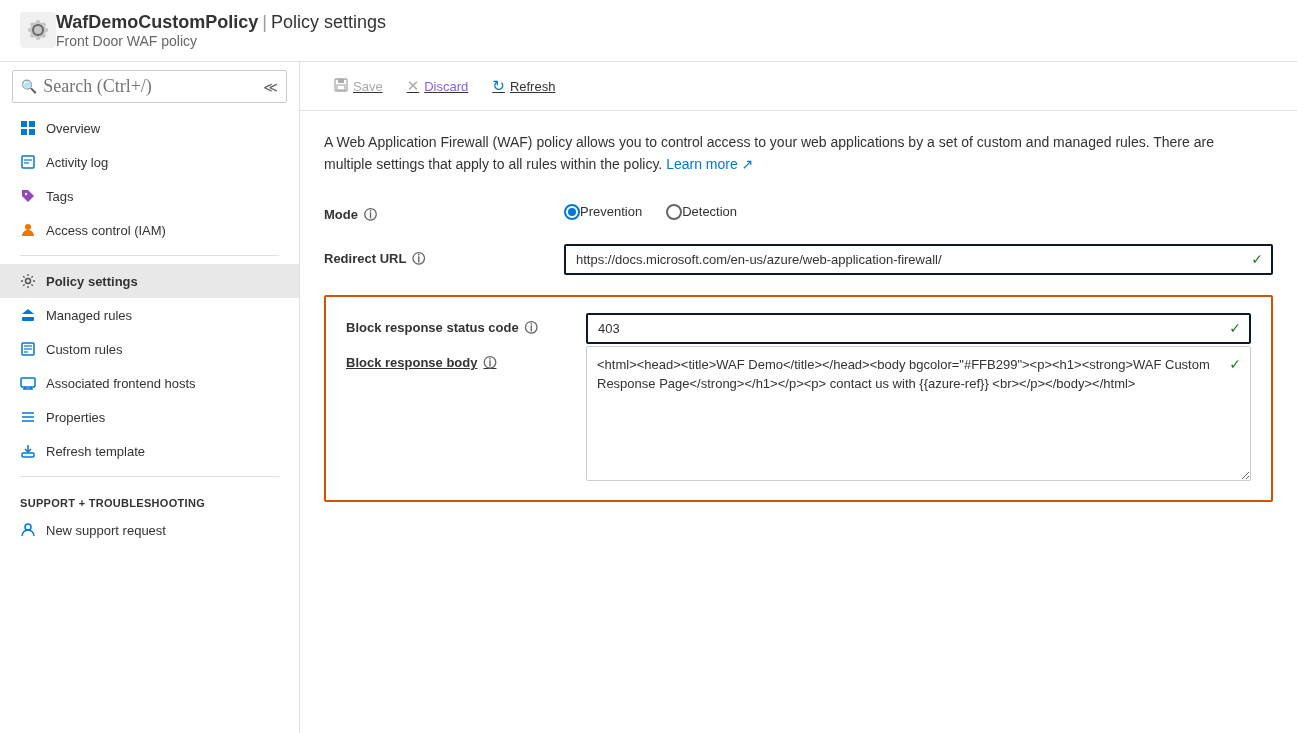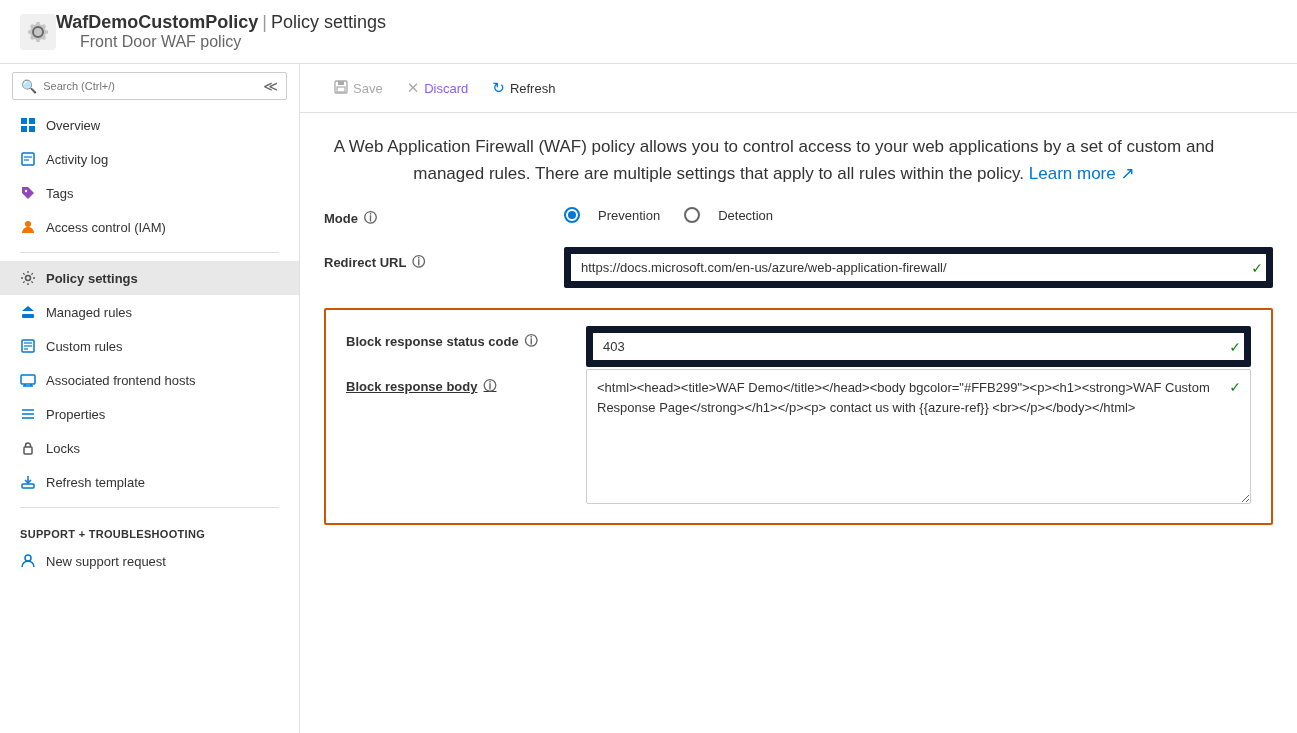--- a/index.html
+++ b/index.html
@@ -1,69 +1,69 @@
 <!DOCTYPE html>
 <html><head>
   <meta charset="utf-8">
   <style>
     * { box-sizing: border-box; margin: 0; padding: 0; }
     body { font-family: 'Segoe UI', Arial, sans-serif; font-size: 13px; color: #333; background: #fff; display: flex; flex-direction: column; height: 733px; overflow: hidden; }
 
     
-    .header { display: flex; align-items: center; padding: 12px 20px; border-bottom: 1px solid #e0e0e0; }
+    .header { display: flex; align-items: flex-start; padding: 12px 20px; border-bottom: 1px solid #e0e0e0; }
 
     
     .layout { display: flex; flex: 1; overflow: hidden; }
 
     
     .sidebar { width: 300px; min-width: 300px; border-right: 1px solid #e0e0e0; overflow-y: auto; padding-bottom: 20px; }
     .search-box { display: flex; align-items: center; margin: 8px 12px; border: 1px solid #ccc; border-radius: 2px; padding: 5px 8px; gap: 6px; }
-    .search-box input { border: none; outline: none; font-size: 11px; color: #555; width: 180px; background: transparent; }
+    .search-box input { border: none; outline: none; font-size: 18px; color: #555; width: 180px; background: transparent; font-family: Liberation Serif, serif; }
     .search-collapse { margin-left: auto; cursor: pointer; color: #666; font-size: 14px; }
 
     .sidebar-item { display: flex; align-items: center; padding: 9px 20px; cursor: pointer; gap: 10px; font-size: 13px; color: #333; }
     .sidebar-item.active { background: #e8e8e8; font-weight: 600; }
     .sidebar-icon { width: 16px; height: 16px; display: flex; align-items: center; justify-content: center; font-size: 14px; flex-shrink: 0; }
 
     .sidebar-section { padding: 12px 20px 4px 20px; font-size: 11px; font-weight: 700; color: #333; text-transform: uppercase; letter-spacing: 0.3px; margin-top: 4px; }
     .sidebar-divider { border: none; border-top: 1px solid #e0e0e0; margin: 8px 20px; }
 
     
     .main { flex: 1; overflow-y: auto; padding: 0; }
 
     
-    .toolbar { display: flex; align-items: center; padding: 10px 24px; border-bottom: 1px solid #e0e0e0; gap: 4px; }
+    .toolbar { display: flex; align-items: center; padding: 10px 24px; border-bottom: 1px solid #e0e0e0; gap: 4px; text-decoration: underline; }
     .toolbar-btn { display: flex; align-items: center; gap: 5px; padding: 5px 10px; font-size: 13px; color: #333; cursor: pointer; background: none; border: none; border-radius: 2px; }
     .toolbar-btn.disabled { color: #aaa; cursor: default; }
     .toolbar-btn .btn-icon { font-size: 14px; }
 
     
     .content { padding: 20px 24px; }
 
-    .description { font-size: 17px; color: #333; line-height: 1.6; max-width: 900px; margin-bottom: 16px; text-align: center; }
+    .description { font-size: 14px; color: #333; line-height: 1.6; max-width: 900px; margin-bottom: 24px; }
     .description a { color: #0078d4; text-decoration: none; }
 
     
     .form-row { display: flex; align-items: flex-start; margin-bottom: 20px; }
     .form-label { min-width: 240px; display: flex; align-items: center; gap: 6px; font-weight: 600; font-size: 13px; padding-top: 6px; }
     .form-label .info-icon { color: #666; font-size: 13px; cursor: pointer; }
     .form-control { flex: 1; }
 
     
     .radio-group { display: flex; align-items: center; gap: 24px; padding-top: 4px; }
-    .radio-option { display: flex; align-items: center; gap: 18px; cursor: pointer; }
+    .radio-option { display: flex; align-items: center; gap: 0; cursor: pointer; }
     .radio-circle { width: 16px; height: 16px; border-radius: 50%; border: 2px solid #0078d4; display: flex; align-items: center; justify-content: center; }
     .radio-circle.checked::after { content: ''; width: 8px; height: 8px; border-radius: 50%; background: #0078d4; }
     .radio-circle.unchecked { border-color: #666; }
     .radio-label { font-size: 13px; color: #333; }
 
     
     .input-with-check { position: relative; }
     .input-with-check input, .input-with-check .text-display { 
-      width: 100%; border: 7px solid #0f172a; border-radius: 2px; padding: 6px 36px 6px 10px; 
+      width: 100%; border: 2px solid #0f172a; border-radius: 2px; padding: 6px 36px 6px 10px; 
       font-size: 13px; color: #333; background: #fff; outline: none;
     }
     .input-check-icon { position: absolute; right: 10px; top: 50%; transform: translateY(-50%); color: #107c10; font-size: 14px; }
 
     
     .orange-section { border: 2px solid #d35400; border-radius: 2px; padding: 16px 20px; margin-bottom: 20px; }
     .orange-section .form-row { margin-bottom: 2px; }
     .orange-section .form-row:last-child { margin-bottom: 0; }
 
     
@@ -86,21 +86,21 @@
     <rect width="36" height="36" rx="4" fill="#f0f0f0"></rect>
     <path d="M18 12a6 6 0 1 0 0 12 6 6 0 0 0 0-12zm0 10a4 4 0 1 1 0-8 4 4 0 0 1 0 8z" fill="#555"></path>
     <path d="M16.5 8h3l.5 2.5a7.5 7.5 0 0 1 1.8.75l2.2-1.2 2.1 2.1-1.2 2.2c.32.57.57 1.17.75 1.8L28 16.5v3l-2.35.5a7.5 7.5 0 0 1-.75 1.8l1.2 2.2-2.1 2.1-2.2-1.2a7.5 7.5 0 0 1-1.8.75L19.5 28h-3l-.5-2.35a7.5 7.5 0 0 1-1.8-.75l-2.2 1.2-2.1-2.1 1.2-2.2a7.5 7.5 0 0 1-.75-1.8L8 19.5v-3l2.35-.5c.18-.63.43-1.23.75-1.8l-1.2-2.2 2.1-2.1 2.2 1.2a7.5 7.5 0 0 1 1.8-.75L16.5 8z" fill="#888" opacity="0.4"></path>
   </svg>
   <div>
     <div style="display:flex; align-items:baseline; gap:4px;">
       <span style="font-size:18px;font-weight:600;color:#333;">WafDemoCustomPolicy</span>
       <span style="font-size:18px;color:#999;"> | </span>
       <span style="font-size:18px;font-weight:300;color:#333;">Policy settings</span>
     </div>
-    <div style="font-size:16px;color:#666;margin-left:24px;">Front Door WAF policy</div>
+    <div style="font-size:14px;color:#666;">Front Door WAF policy</div>
   </div>
 </div>
 
 <div class="layout">
 
   <div class="sidebar">
     <div class="search-box">
       <span style="color:#666;font-size:13px;">🔍</span>
       <input type="text" placeholder="Search (Ctrl+/)" style="">
       <span class="search-collapse">≪</span>
@@ -199,29 +199,20 @@
       <span class="sidebar-icon" style="color:#0078d4;">
         <svg width="16" height="16" viewBox="0 0 16 16">
             <line x1="2" y1="4" x2="14" y2="4" stroke="#0078d4" stroke-width="1.5"></line>
             <line x1="2" y1="8" x2="14" y2="8" stroke="#0078d4" stroke-width="1.5"></line>
             <line x1="2" y1="12" x2="14" y2="12" stroke="#0078d4" stroke-width="1.5"></line>
           </svg>
       </span>
       <span>Properties</span>
     </div>
 
-    <div class="sidebar-item">
-      <span class="sidebar-icon" style="color:#555;">
-        <svg width="16" height="16" viewBox="0 0 16 16">
-            <rect x="4" y="7" width="8" height="7" rx="1" fill="none" stroke="#555" stroke-width="1.5"></rect>
-            <path d="M5.5 7V5.5a2.5 2.5 0 0 1 5 0V7" fill="none" stroke="#555" stroke-width="1.5"></path>
-          </svg>
-      </span>
-      <span>Locks</span>
-    </div>
 
     <div class="sidebar-item">
       <span class="sidebar-icon" style="color:#0078d4;">
         <svg width="16" height="16" viewBox="0 0 16 16">
             <rect x="2" y="10" width="12" height="4" rx="1" fill="none" stroke="#0078d4" stroke-width="1.5"></rect>
             <line x1="8" y1="2" x2="8" y2="9" stroke="#0078d4" stroke-width="1.5"></line>
             <polyline points="5,6 8,9 11,6" fill="none" stroke="#0078d4" stroke-width="1.5"></polyline>
           </svg>
       </span>
       <span>Refresh template</span>

